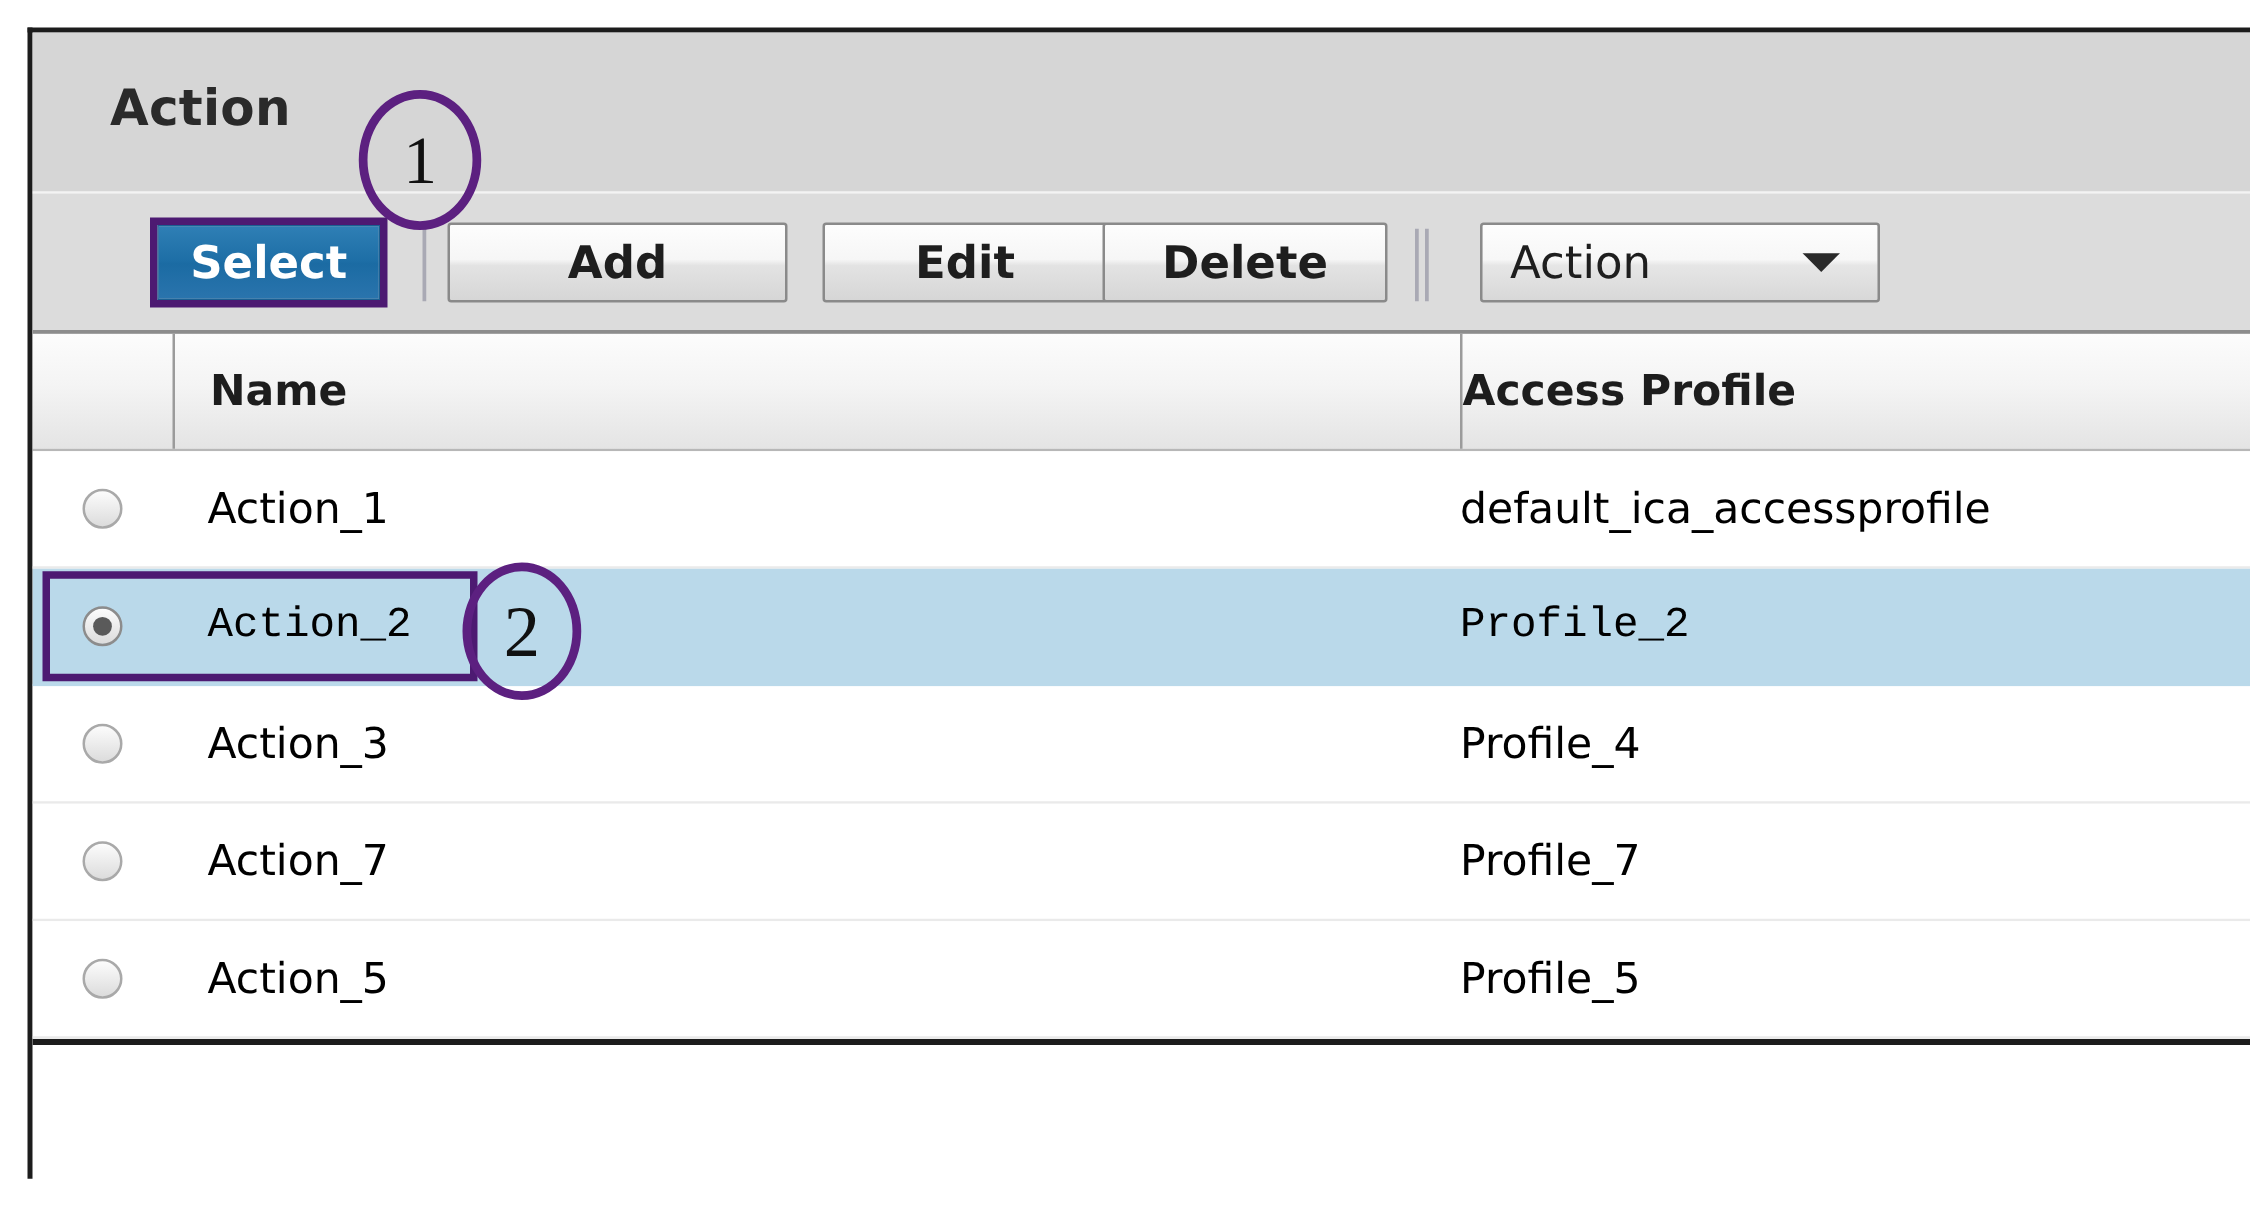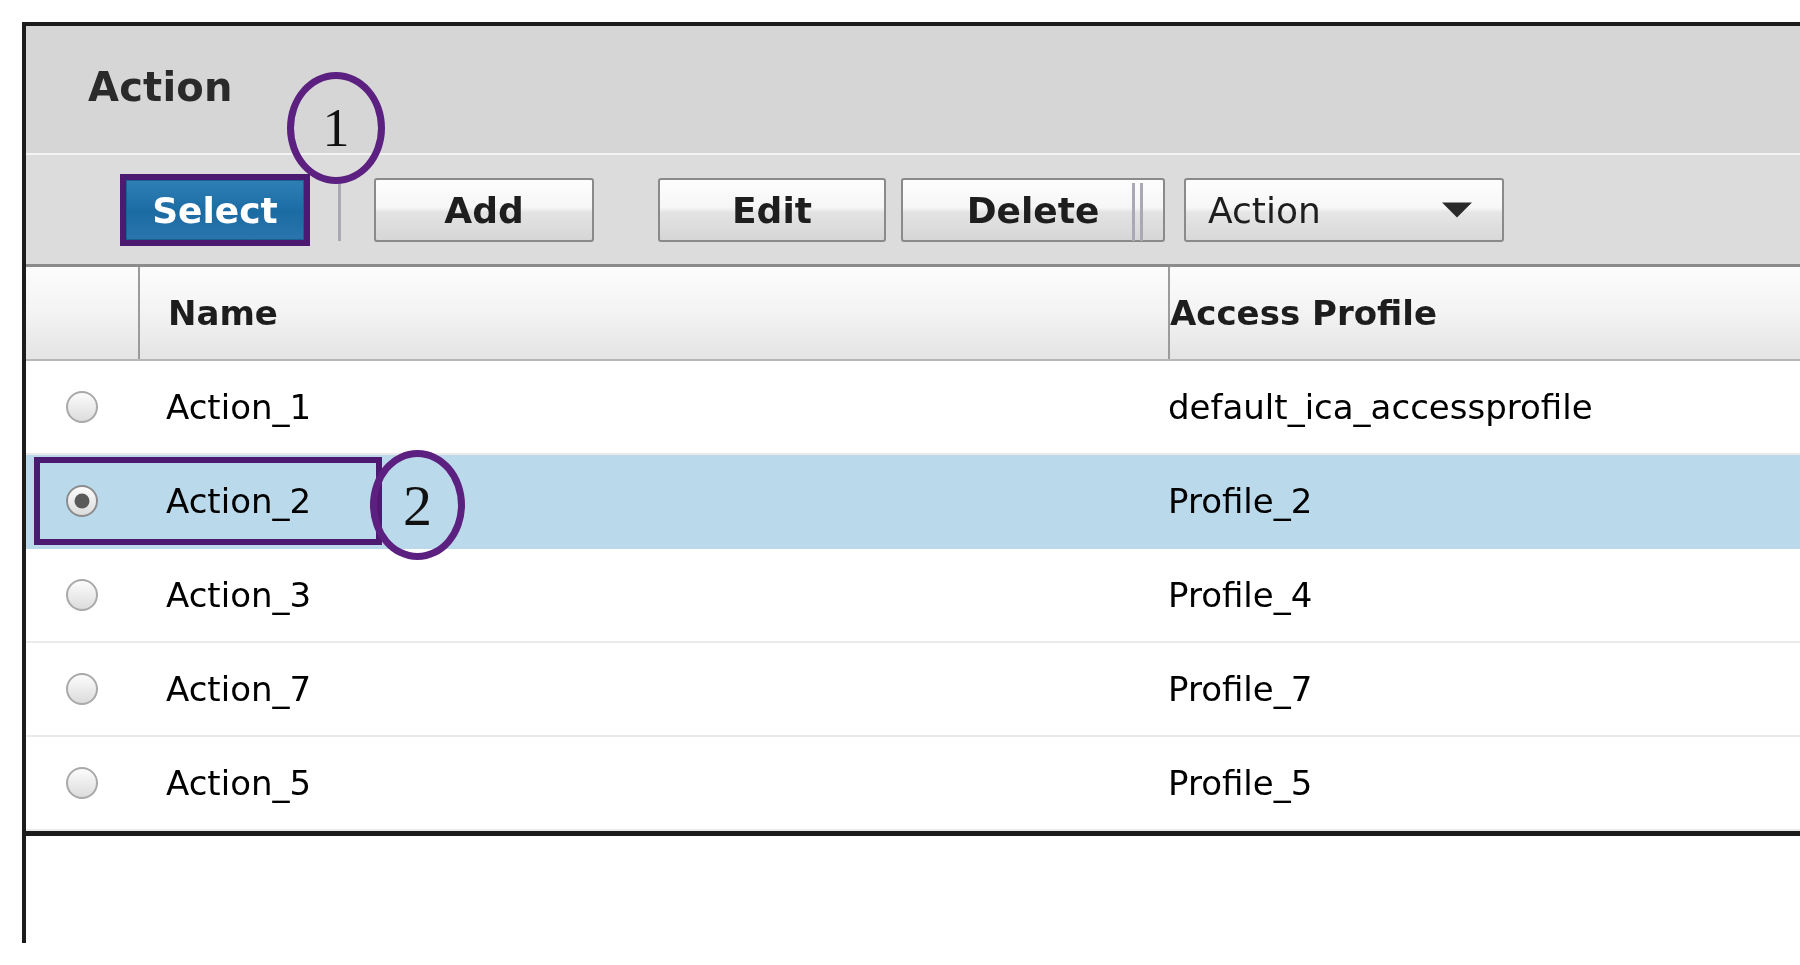--- a/index.html
+++ b/index.html
@@ -100,23 +100,23 @@
   }
 
   .tb-sep {
     position: absolute;
     top: 28px;
     width: 3px;
     height: 58px;
     background: #a9a9b4;
   }
 
-  #btn-add    { left: 348px;  width: 220px; }
+  #btn-add    { left: 332px;  width: 272px; }
   #btn-edit   { left: 600px;  width: 228px; margin-left: 32px; }
-  #btn-delete { left: 856px;  width: 264px; margin-left: 19px; }
+  #btn-delete { left: 856px;  width: 228px; }
 
   #sep-1 { left: 312px; }
   #sep-2 { left: 1106px; }
   #sep-3 { left: 1114px; }
 
   #dropdown {
     position: absolute;
     left: 1158px;
     top: 23px;
     width: 320px;
@@ -169,21 +169,21 @@
   .col-prof  { flex: 1 1 auto; border-left: 2px solid #9b9b9b; }
 
   .trow {
     display: flex;
     height: 94px;
     background: #ffffff;
     border-bottom: 2px solid #eaeaea;
     box-sizing: border-box;
     position: relative;
   }
-  .trow.selected { background: #bad9ea; border-bottom-color: #bad9ea; }
+  .trow.selected { background: #bad9ea; border-bottom-color: #bad9ea; font-family: Liberation Mono, monospace; }
   .trow:last-child { border-bottom: none; }
 
   .td {
     display: flex;
     align-items: center;
     font-size: 34px;
     color: #000000;
     font-weight: normal;
     box-sizing: border-box;
   }

